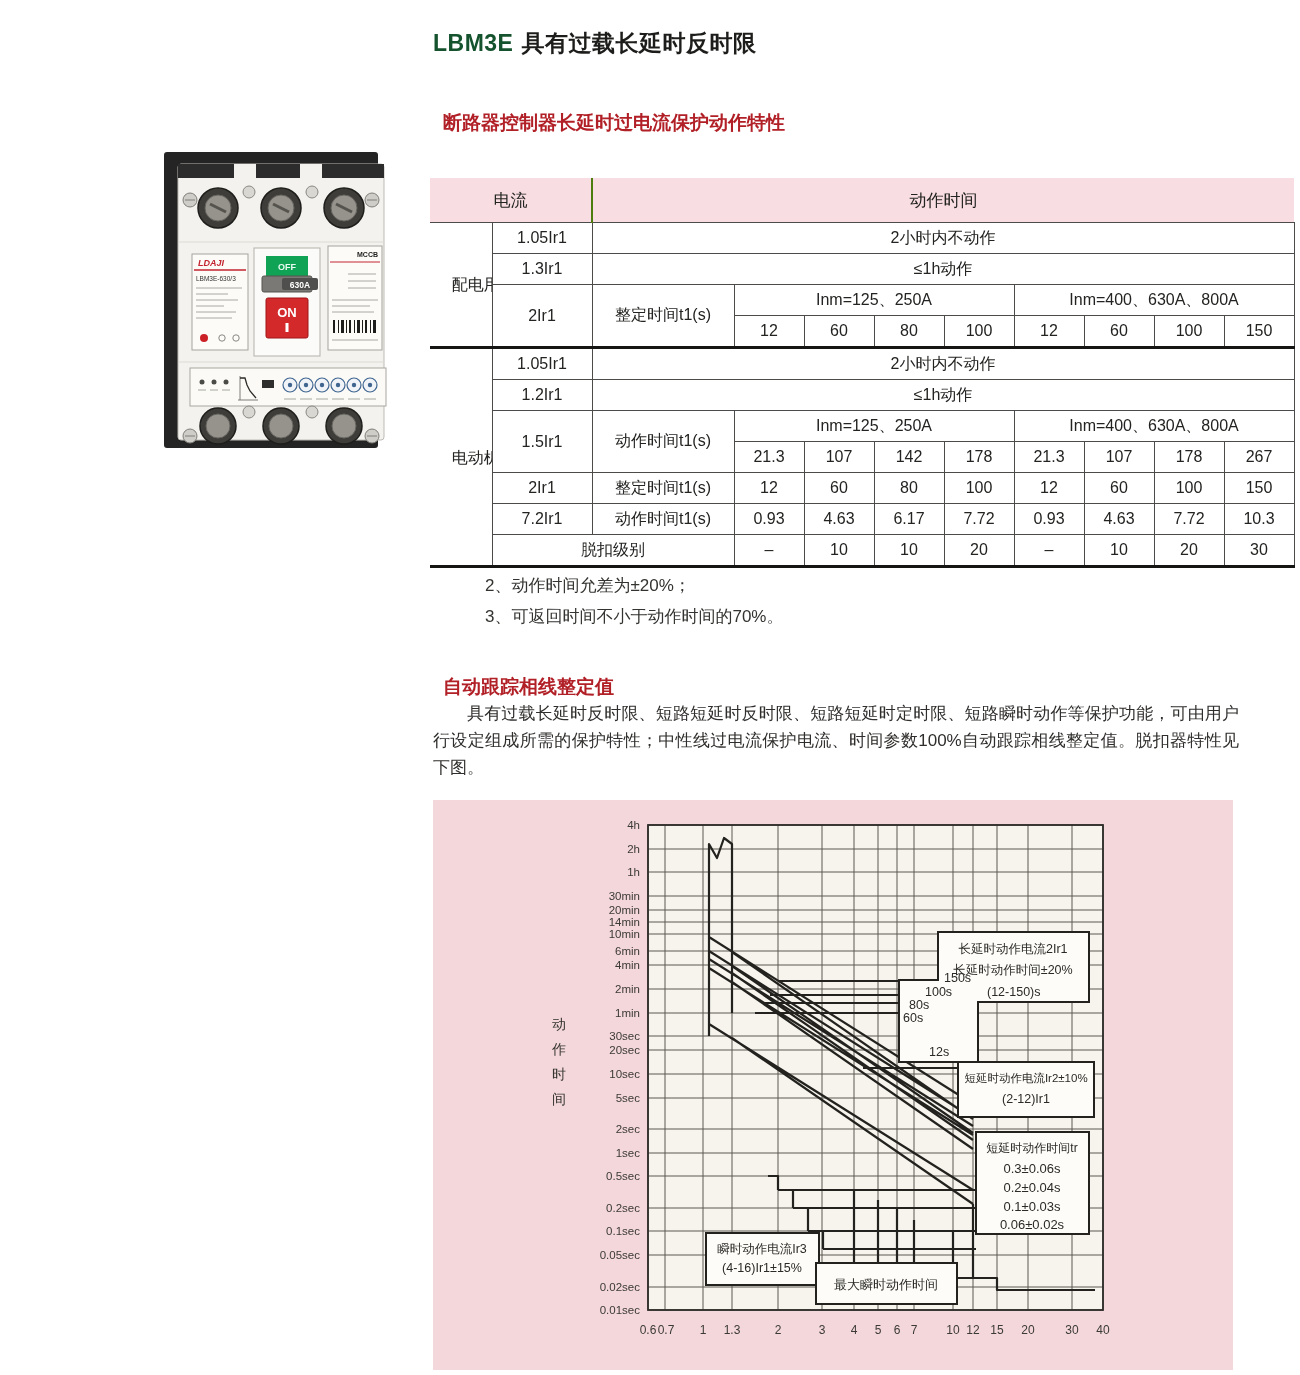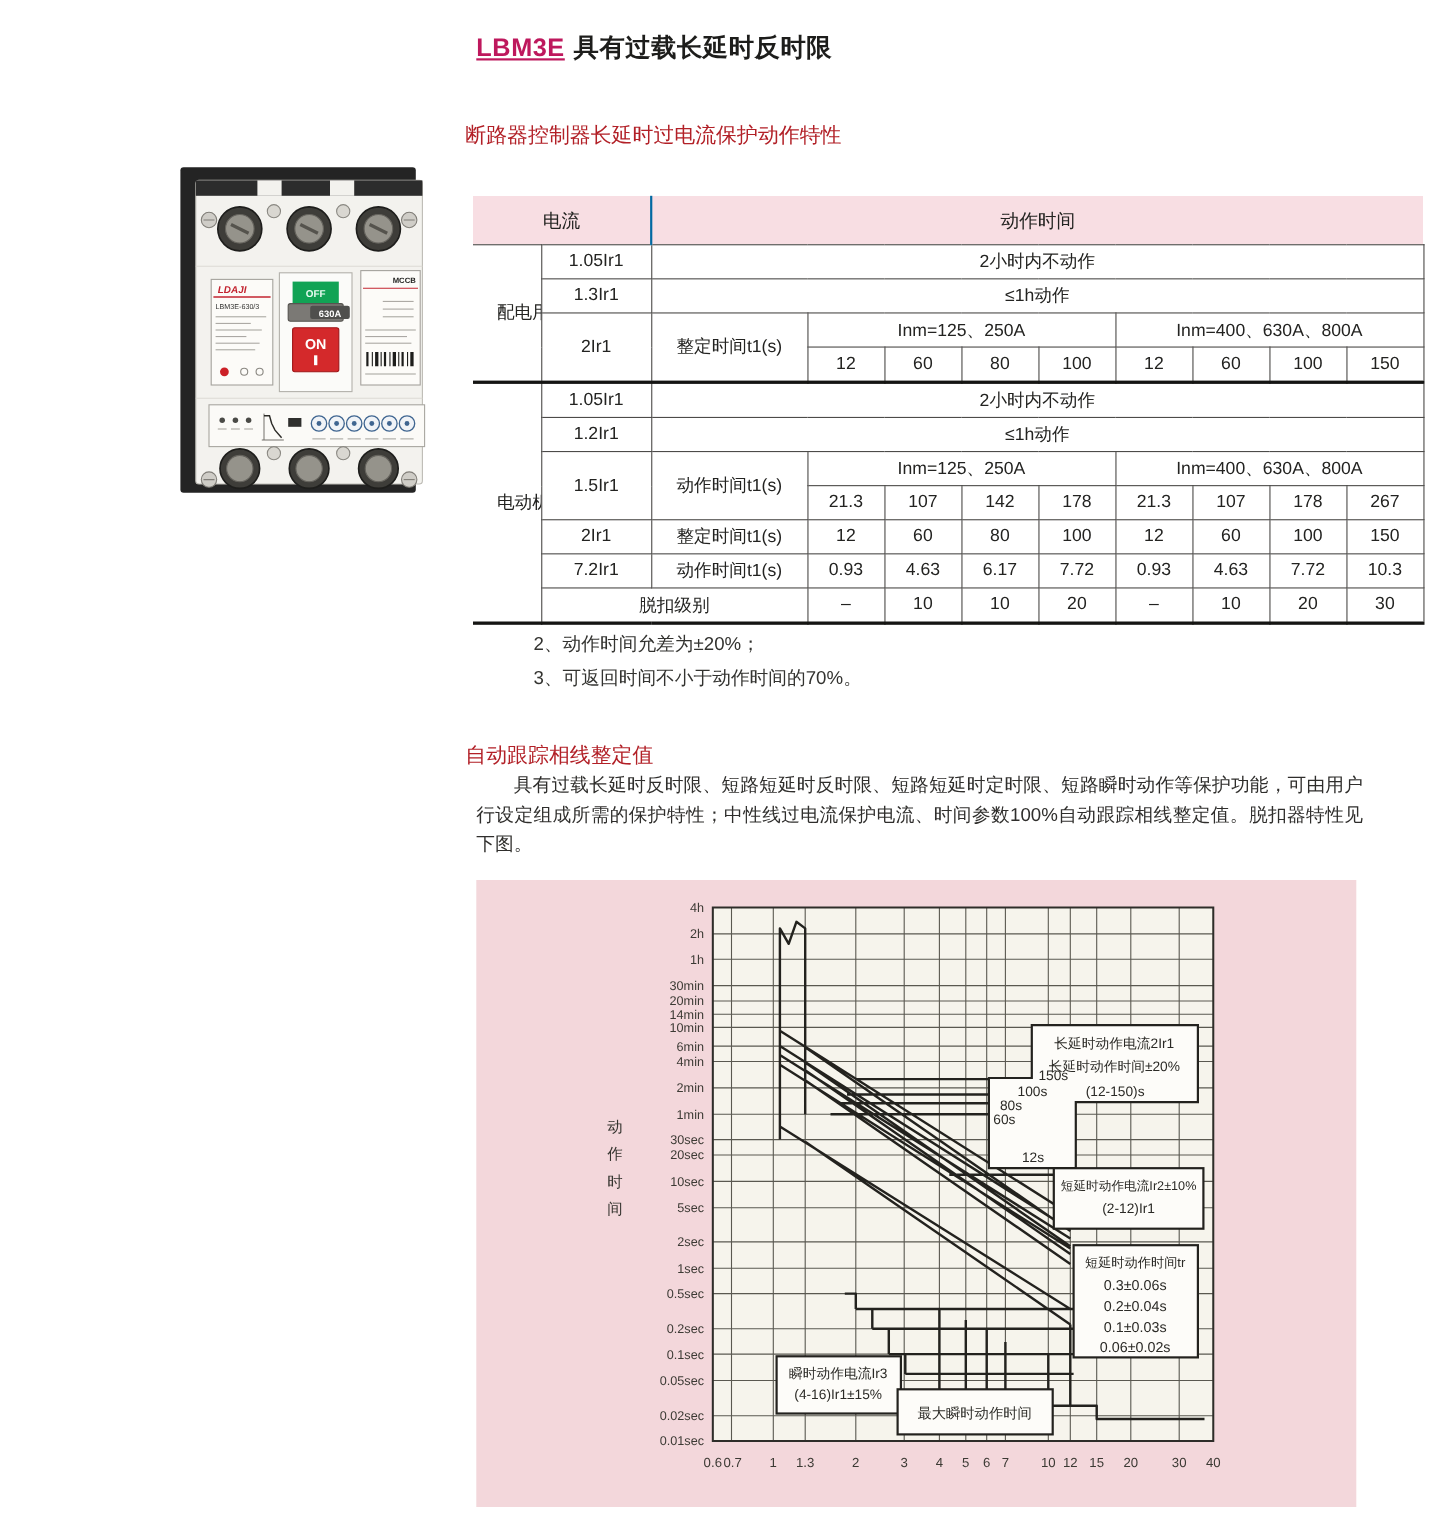--- a/index.html
+++ b/index.html
@@ -1,32 +1,32 @@
 <!DOCTYPE html>
 <html><head>
 <meta charset="utf-8">
 <style>
   html,body{margin:0;padding:0;background:#ffffff;}
   .page{position:relative;width:1300px;height:1375px;background:#fff;overflow:hidden;
         font-family:"Liberation Sans","DejaVu Sans",sans-serif;color:#2e2d2b;}
   
   .title{position:absolute;left:433px;top:28px;font-size:23px;font-weight:bold;color:#1d1d1b;letter-spacing:.5px;}
-  .title .brand{color:#be185d;margin-right:8px;text-decoration:underline;}
-  .sec-h{position:absolute;left:423px;font-size:19px;font-weight:normal;color:#b22027;}
+  .title .brand{color:#14532d;margin-right:8px;}
+  .sec-h{position:absolute;left:443px;font-size:19px;font-weight:bold;color:#b22027;}
   .h1pos{top:110px;}
   .h2pos{top:674px;}
   
   .product{position:absolute;left:148px;top:142px;width:262px;height:322px;}
   
   .twrap{position:absolute;left:430px;top:178px;width:866px;}
   table.ptable{border-collapse:collapse;table-layout:fixed;width:864px;font-size:16px;color:#232321;}
   table.ptable td{border:1px solid #4c4b49;text-align:center;vertical-align:middle;height:30px;padding:0 2px;
                   overflow:hidden;white-space:nowrap;}
   table.ptable thead td{border:none;background:#f8dee3;height:44px;font-size:17px;}
-  table.ptable thead td.cur{border-right:2px solid #0369a1;}
+  table.ptable thead td.cur{border-right:2px solid #4d7c0f;}
   tbody.grp{border-bottom:3px solid #151513;}
   td.glab{border-left:none !important;}
   td.glab span{display:inline-block;width:18px;word-break:break-all;line-height:21px;font-size:16px;}
   
   .notes{position:absolute;left:433px;top:570px;font-size:17px;line-height:31px;color:#333330;}
   .note-prefix{display:inline-block;width:36px;}
   .note-ind{margin-left:52px;}
   
   .para{position:absolute;left:433px;top:700px;width:806px;margin:0;font-size:17px;line-height:27px;
         text-indent:2em;text-align:justify;color:#2f2e2c;}

